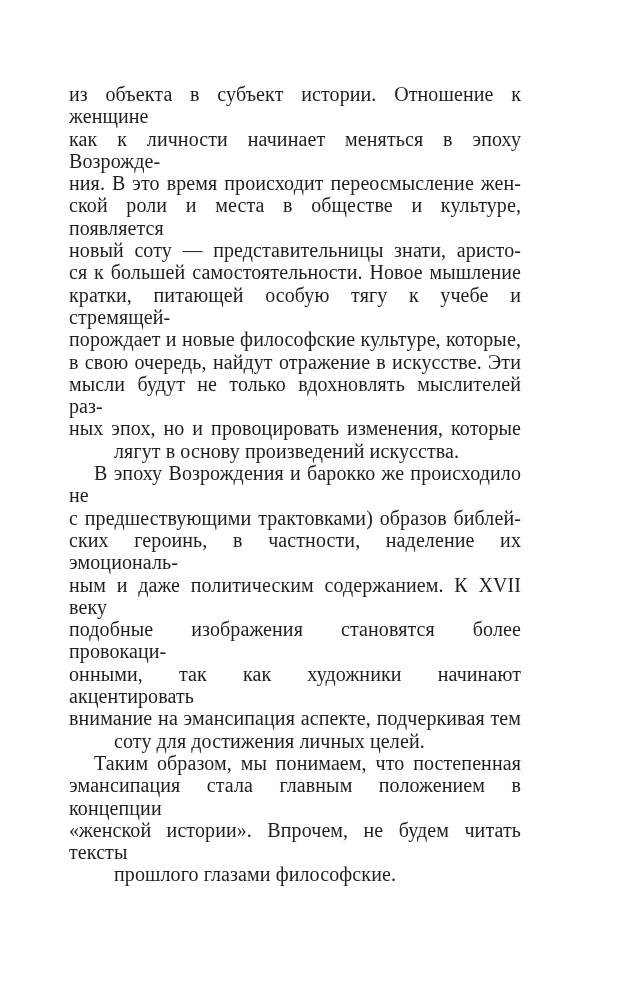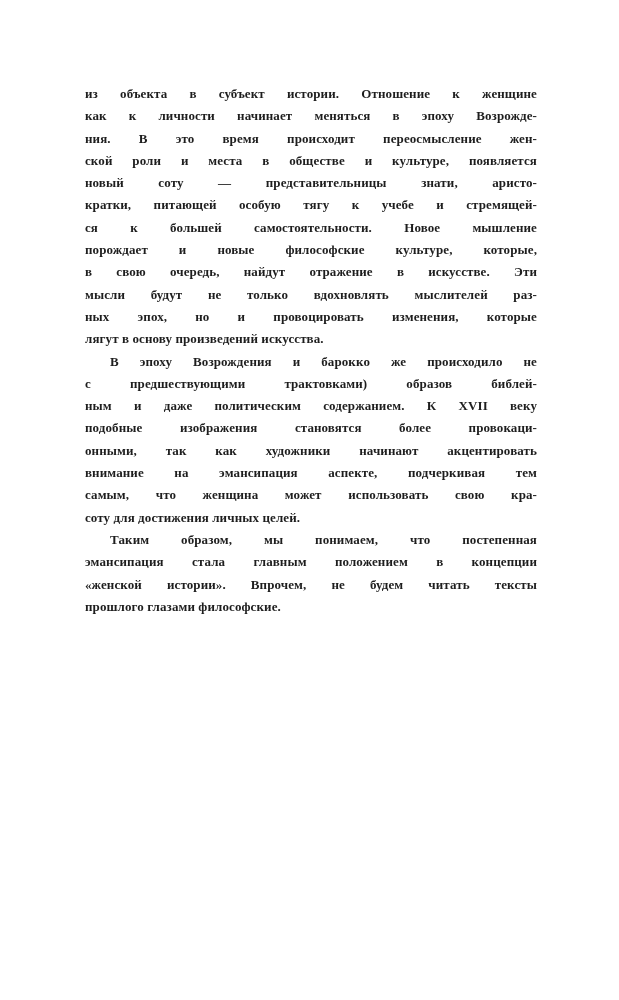--- a/index.html
+++ b/index.html
@@ -17,70 +17,70 @@
   .page {
     position: absolute;
     left: 0; top: 0;
     width: 619px;
     height: 1000px;
     background: #ffffff;
     overflow: hidden;
   }
   .text-block {
     position: absolute;
-    left: 85px;
+    left: 69px;
     top: 83px;
     width: 452px;
     color: #1e1e1e;
-    font-size: 13px;
+    font-size: 20px;
     line-height: 22.3px;
     letter-spacing: 0.1px;
-    font-weight: bold;
   }
   .paragraph { margin: 0; padding: 0; }
   .line {
     text-align: justify;
     text-align-last: justify;
     white-space: normal;
     min-height: 22.3px;
   }
   .line.para-end {
     text-align-last: left;
+    margin-left: 45px;
   }
   .line.indent {
     text-indent: 25px;
   }
 </style>
 </head>
 <body>
 
 <div class="page">
   <div class="text-block" id="textBlock" style="color: rgb(30, 30, 30);">
       <div class="paragraph">
         <div class="line">из объекта в субъект истории. Отношение к женщине</div>
         <div class="line">как к личности начинает меняться в эпоху Возрожде-</div>
         <div class="line">ния. В это время происходит переосмысление жен-</div>
         <div class="line">ской роли и места в обществе и культуре, появляется</div>
         <div class="line">новый соту — представительницы знати, аристо-</div>
+        <div class="line">ся к большей самостоятельности. Новое мышление</div>
         <div class="line">кратки, питающей особую тягу к учебе и стремящей-</div>
-        <div class="line">ся к большей самостоятельности. Новое мышление</div>
         <div class="line">порождает и новые философские культуре, которые,</div>
         <div class="line">в свою очередь, найдут отражение в искусстве. Эти</div>
         <div class="line">мысли будут не только вдохновлять мыслителей раз-</div>
         <div class="line">ных эпох, но и провоцировать изменения, которые</div>
         <div class="line para-end">лягут в основу произведений искусства.</div>
       </div>
       <div class="paragraph">
         <div class="line indent">В эпоху Возрождения и барокко же происходило не</div>
         <div class="line">с предшествующими трактовками) образов библей-</div>
+        <div class="line">ских героинь, в частности, наделение их эмоциональ-</div>
         <div class="line">ным и даже политическим содержанием. К XVII веку</div>
         <div class="line">подобные изображения становятся более провокаци-</div>
         <div class="line">онными, так как художники начинают акцентировать</div>
         <div class="line">внимание на эмансипация аспекте, подчеркивая тем</div>
-        <div class="line">самым, что женщина может использовать свою кра-</div>
         <div class="line para-end">соту для достижения личных целей.</div>
       </div>
       <div class="paragraph">
         <div class="line indent">Таким образом, мы понимаем, что постепенная</div>
         <div class="line">эмансипация стала главным положением в концепции</div>
         <div class="line">«женской истории». Впрочем, не будем читать тексты</div>
         <div class="line para-end">прошлого глазами философские.</div>
       </div>
     </div>
 </div>

